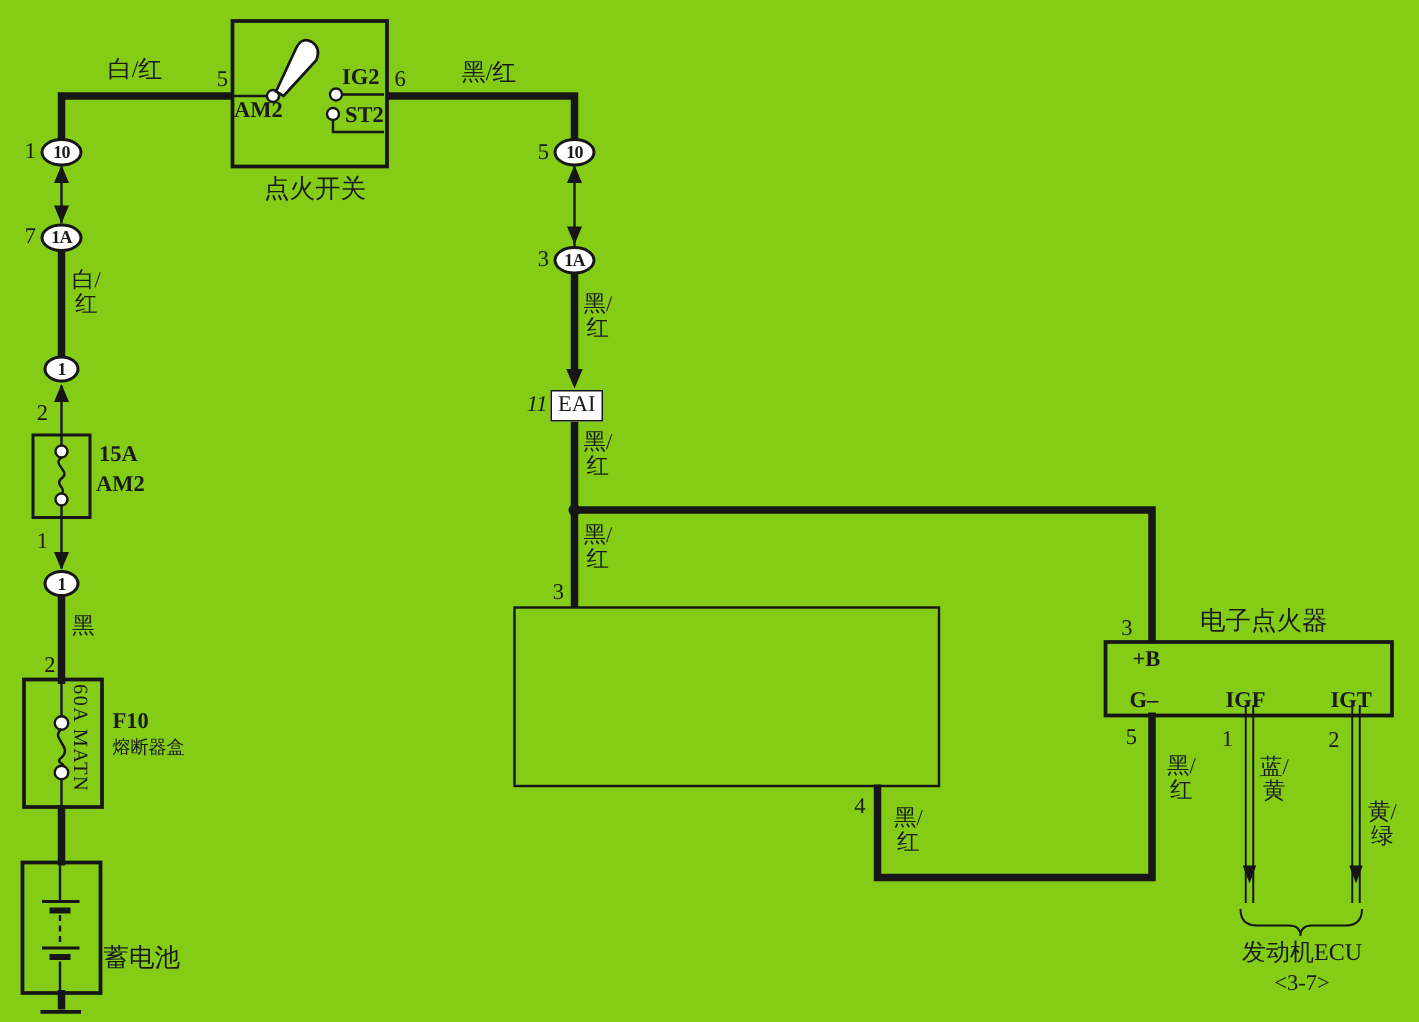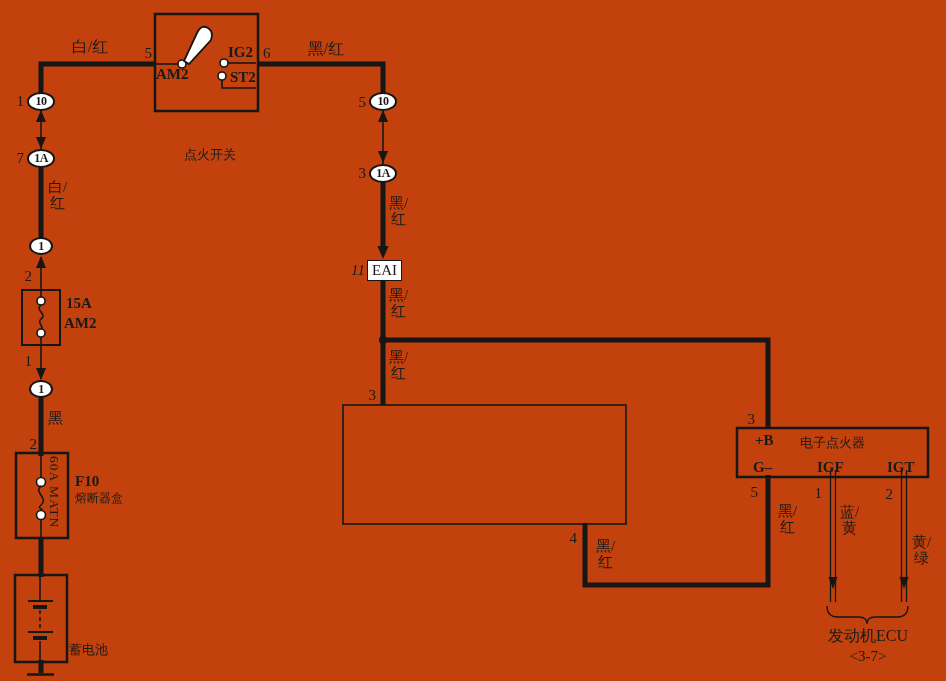--- a/index.html
+++ b/index.html
@@ -1,28 +1,28 @@
 <!DOCTYPE html>
 <html><head>
 <meta charset="utf-8">
 <style>
   html,body{margin:0;padding:0;background:#ffffff;}
   #canvas{
-    position:relative;width:946px;height:681px;background:#c2410c;
+    position:relative;width:946px;height:681px;background:#84cc16;
     font-family:"Liberation Serif","DejaVu Serif",serif;color:#1a1a1a;overflow:hidden;
   }
   #wiring-svg{position:absolute;left:0;top:0;}
   .lbl{position:absolute;white-space:nowrap;line-height:1.12;}
   .hlabel{font-size:16px;}
   .vlabel{white-space:normal;width:19px;word-break:break-all;text-align:center;
           font-size:15px;line-height:1.06;}
   .pin{font-size:15px;width:14px;text-align:right;}
   .pin-l{text-align:left;}
   .term{font-size:15px;font-weight:bold;}
-  .title{font-size:13px;margin-top:32px;}
+  .title{font-size:17px;}
   .oval{position:absolute;box-sizing:border-box;background:#fff;border:2.5px solid #161616;
         border-radius:50%;display:flex;align-items:center;justify-content:center;
         font-size:12px;font-weight:700;letter-spacing:-0.5px;}
   .eai-box{position:absolute;box-sizing:border-box;background:#fff;border:1.6px solid #161616;
         display:flex;align-items:center;justify-content:center;font-size:15px;}
   .rot-label{position:absolute;writing-mode:vertical-rl;font-size:13.5px;letter-spacing:1px;line-height:1;}
 </style>
 </head>
 <body>
 
@@ -142,21 +142,21 @@
   <div class="lbl term" style="left:64px;top:315px;">AM2</div>
   <div class="lbl pin" style="left:18px;top:353px;">1</div>
   <div class="oval" style="left:29px;top:380px;width:24px;height:18px;">
     <span>1</span>
   </div>
   <div class="lbl vlabel" style="left:46px;top:411px;">黑</div>
   <div class="lbl pin" style="left:23px;top:436px;">2</div>
   <div class="rot-label" style="left:47px;top:456px;height:80px;">60A MATN</div>
   <div class="lbl term" style="left:75px;top:473px;">F10</div>
   <div class="lbl" style="left:75px;top:492px;font-size:12px;">熔断器盒</div>
-  <div class="lbl title" style="left:69px;top:611px;">蓄电池</div>
+  <div class="lbl title" style="left:69px;top:629px;">蓄电池</div>
 
   <div class="lbl pin" style="left:352px;top:94px;">5</div>
   <div class="oval" style="left:369px;top:92px;width:28px;height:19px;">
     <span>10</span>
   </div>
   <div class="lbl pin" style="left:352px;top:165px;">3</div>
   <div class="oval" style="left:369px;top:164px;width:28px;height:19px;">
     <span>1A</span>
   </div>
   <div class="lbl vlabel" style="left:389px;top:196px;">黑/红</div>

